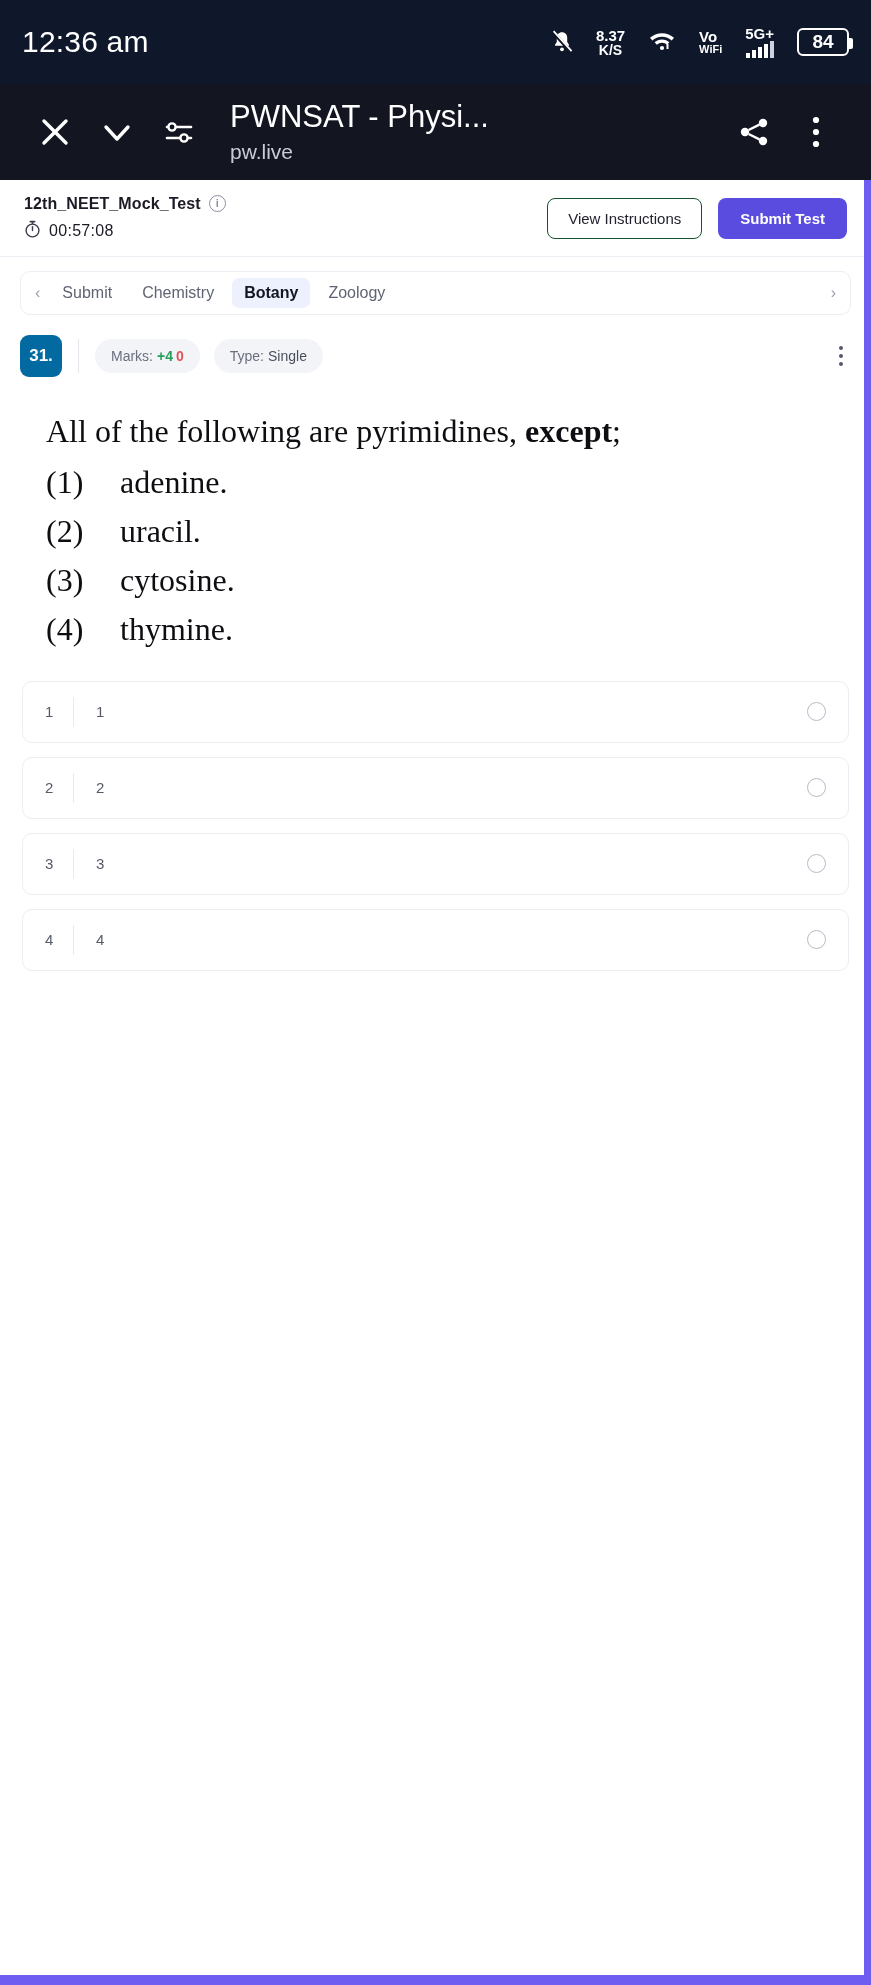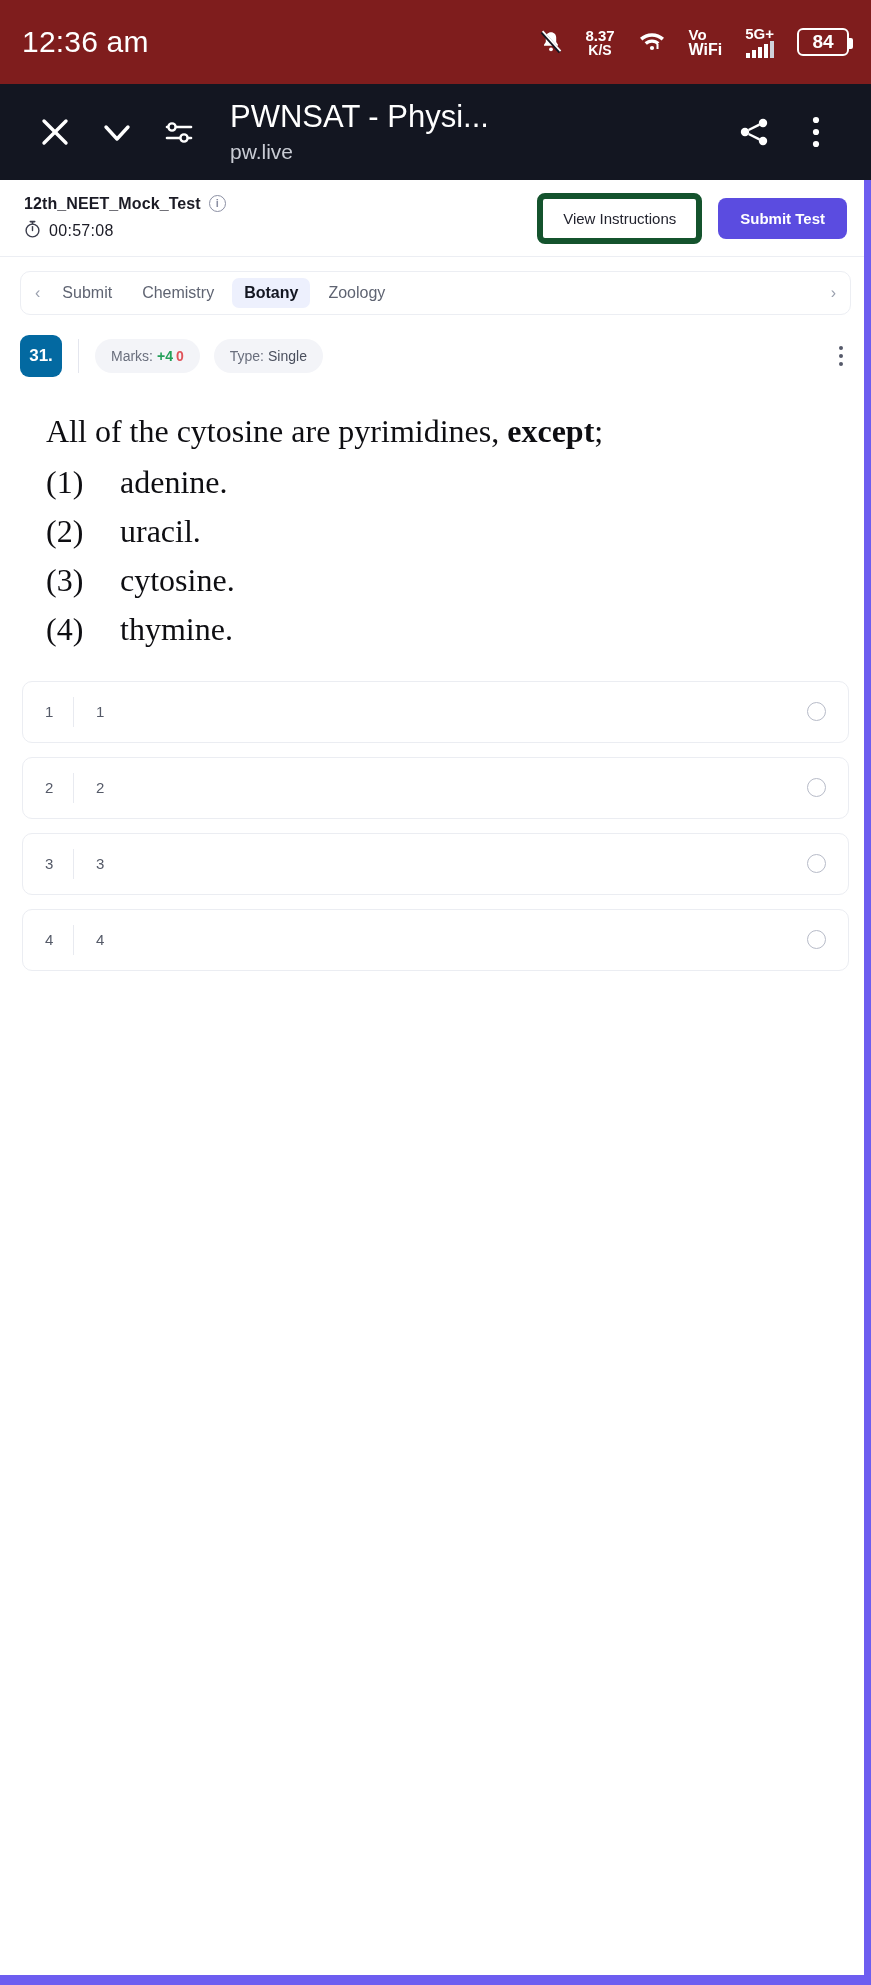--- a/index.html
+++ b/index.html
@@ -7,32 +7,32 @@
     width:871px; height:1985px;
     background:#ffffff;
     font-family:"Liberation Sans", sans-serif;
     overflow:hidden;
   }
   .screen { position:relative; width:871px; height:1985px; background:#ffffff; }
 
   
   .statusbar {
     position:absolute; top:0; left:0; width:871px; height:84px;
-    background:#7f1d1d; display:flex; align-items:center;
+    background:#0f172a; display:flex; align-items:center;
     justify-content:space-between; padding:0 22px;
   }
   .status-clock { color:#ffffff; font-size:30px; letter-spacing:.2px; }
   .status-right { display:flex; align-items:center; gap:23px; }
   .bell { width:22px; height:24px; position:relative; }
   .netspeed { display:flex; flex-direction:column; align-items:center; line-height:1.0; color:#fff; }
   .netspeed .n1 { font-size:15px; font-weight:bold; }
   .netspeed .n2 { font-size:14px; font-weight:bold; }
   .vowifi { display:flex; flex-direction:column; align-items:flex-start; line-height:1.0; color:#fff; }
   .vowifi .v1 { font-size:15px; font-weight:bold; }
-  .vowifi .v2 { font-size:16px; font-weight:bold; }
+  .vowifi .v2 { font-size:11px; font-weight:bold; }
   .siggrp { display:flex; flex-direction:column; align-items:center; line-height:1; }
   .siggrp .glabel { color:#fff; font-size:15px; font-weight:bold; margin-bottom:1px; }
   .bars { display:flex; align-items:flex-end; gap:2px; height:16px; }
   .bars i { width:4px; background:#fff; display:block; }
   .battery {
     border:2px solid #ffffff; border-radius:6px; width:52px; height:28px;
     display:flex; align-items:center; justify-content:center; position:relative;
   }
   .battery span { color:#fff; font-size:19px; font-weight:bold; }
   .battery:after {
@@ -63,21 +63,21 @@
   .th-name .t { font-size:16px; font-weight:bold; color:#1b1b25; letter-spacing:.1px; }
   .info-ic {
     width:17px; height:17px; border:1.4px solid #8b8fa3; border-radius:50%;
     color:#8b8fa3; font-size:11px; font-weight:bold; display:flex;
     align-items:center; justify-content:center; line-height:1;
   }
   .th-timer { display:flex; align-items:center; gap:8px; }
   .th-timer .tm { font-size:16px; color:#1b1b25; letter-spacing:.3px; }
   .testhdr-right { display:flex; align-items:center; gap:16px; }
   .btn-outline {
-    border:6px solid #14532d; background:#fff; border-radius:8px;
+    border:1px solid #14532d; background:#fff; border-radius:8px;
     padding:11px 20px; font-size:15px; color:#22232e;
   }
   .btn-primary {
     background:#5b4ce0; border:none; border-radius:8px;
     padding:12px 22px; font-size:15px; color:#ffffff; font-weight:bold;
   }
   .hdr-divider { height:1px; background:#eceef3; margin:0 0; }
 
   
   .subjbar-wrap { padding:14px 20px 10px 20px; }
@@ -275,21 +275,21 @@
         <span class="lbl">Type:</span><span class="val">Single</span>
       </span>
       <span class="kebab">
         <i></i>
           <i></i>
           <i></i>
       </span>
     </div>
 
     <div class="qbody">
-      <div class="qstem"><span>All of the cytosine are pyrimidines, </span><b>except</b><span>;</span></div>
+      <div class="qstem"><span>All of the following are pyrimidines, </span><b>except</b><span>;</span></div>
       <div class="qopt">
         <span class="on">(1)</span>
         <span>adenine.</span>
       </div>
       <div class="qopt">
         <span class="on">(2)</span>
         <span>uracil.</span>
       </div>
       <div class="qopt">
         <span class="on">(3)</span>

